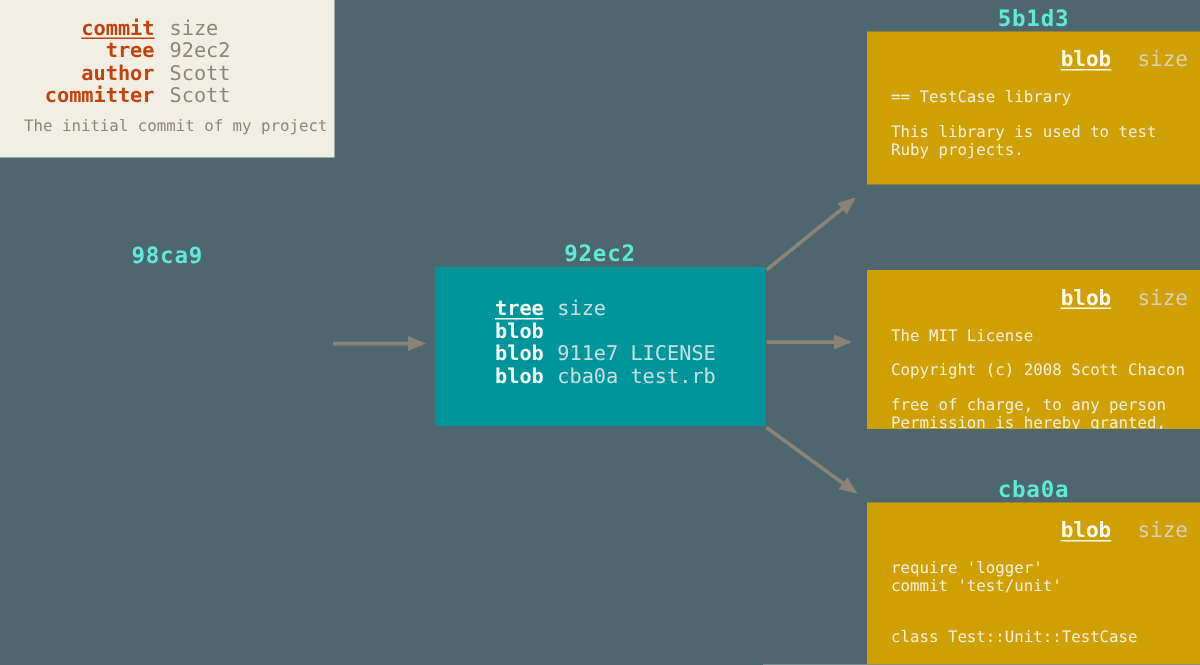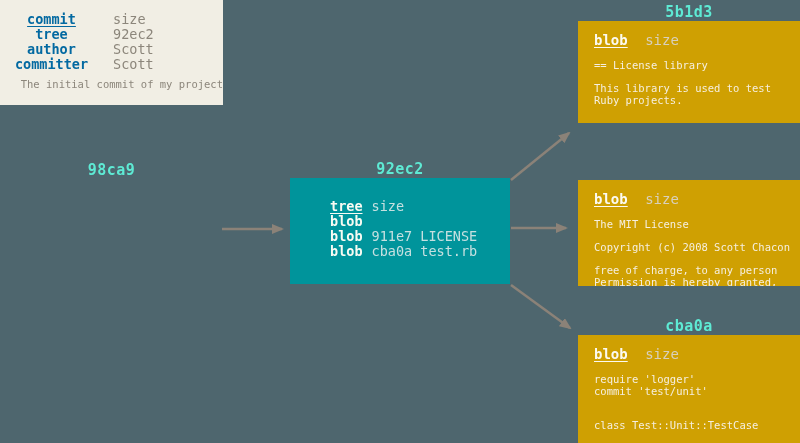--- a/index.html
+++ b/index.html
@@ -17,43 +17,43 @@
   }
   .box{box-sizing:border-box;overflow:hidden;}
   .u{text-decoration:underline;text-underline-offset:2px;}
 
   
   .commit-box{
     left:0;top:180;width:223px;height:105px;
     background:#F1EEE4;padding-top:12px;
   }
   .crow{display:flex;font-size:13.5px;line-height:15px;}
-  .ckey{width:103px;text-align:center;font-weight:bold;color:#0369a1;}
+  .ckey{width:103px;text-align:right;font-weight:bold;color:#c2410c;}
   .cval{margin-left:10px;color:#8C867B;}
   .caption{
-    margin-top:6px;text-align:right;
+    margin-top:6px;text-align:left;
     font-size:10.5px;color:#8C867B;padding-left:16px;
   }
 
   
   .tree-box{
     left:290px;top:178px;width:220px;height:106px;
     background:#00949B;padding:21px 0 0 40px;
   }
   .trow{display:flex;font-size:13.5px;line-height:15px;}
   .tkey{font-weight:bold;color:#F8FBF3;}
   .tval{margin-left:9px;color:#C6E0E0;}
 
   
   .blob-box{
     left:578px;width:222px;
     background:#CFA002;padding:12px 8px 0 16px;
   }
   .bheader{
-    text-align:left;font-size:14px;line-height:15px;
+    text-align:right;font-size:14px;line-height:15px;
     margin-bottom:12px;
   }
   .bkey{font-weight:bold;color:#FCFAF0;}
   .bsize{margin-left:9px;color:#D8D0BD;}
   .bline{
     font-size:10.5px;line-height:11.6px;height:11.6px;
     color:#F6EFE0;white-space:pre;
   }
 </style>
 </head>
@@ -112,21 +112,21 @@
       <span class="tval">cba0a test.rb</span>
     </div>
   </div>
 
   <div class="abs node-label" style="left:578px;top:3px;width:222px">5b1d3</div>
   <div class="abs box blob-box" style="top:21px;height:102px">
     <div class="bheader">
       <span class="bkey u">blob</span>
       <span class="bsize">size</span>
     </div>
-    <div class="bline">== License library</div>
+    <div class="bline">== TestCase library</div>
     <div class="bline"></div>
     <div class="bline">This library is used to test</div>
     <div class="bline">Ruby projects.</div>
   </div>
 
   <div class="abs box blob-box" style="top:180px;height:106px">
     <div class="bheader">
       <span class="bkey u">blob</span>
       <span class="bsize">size</span>
     </div>

